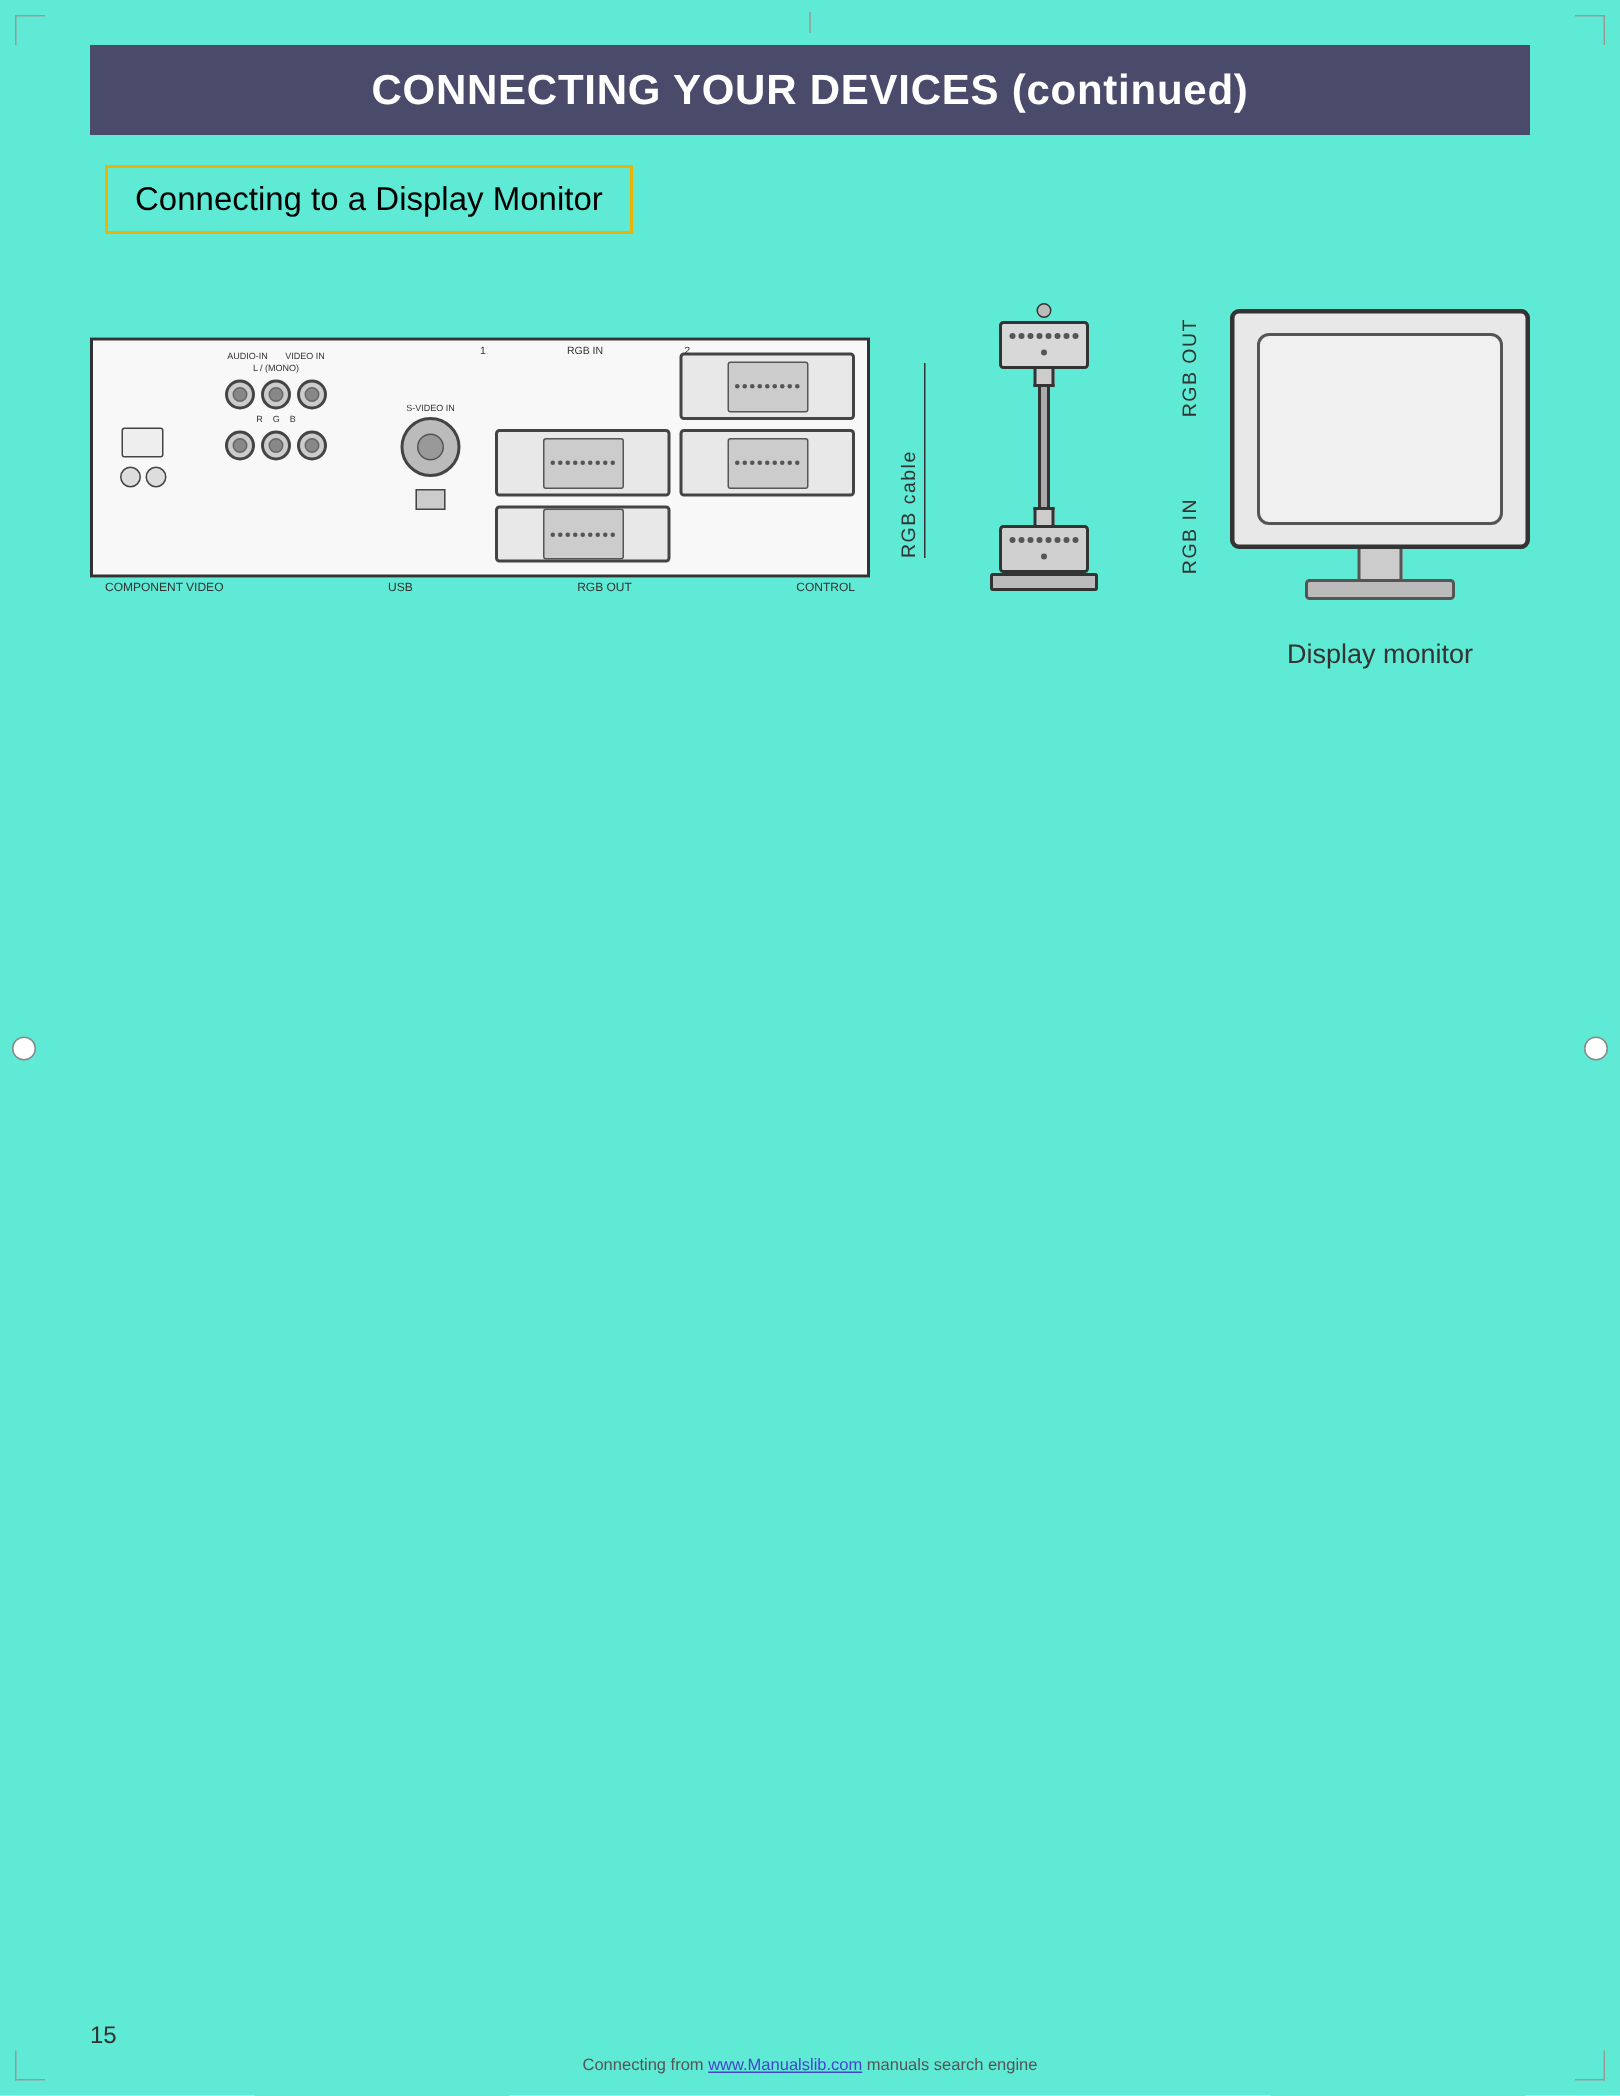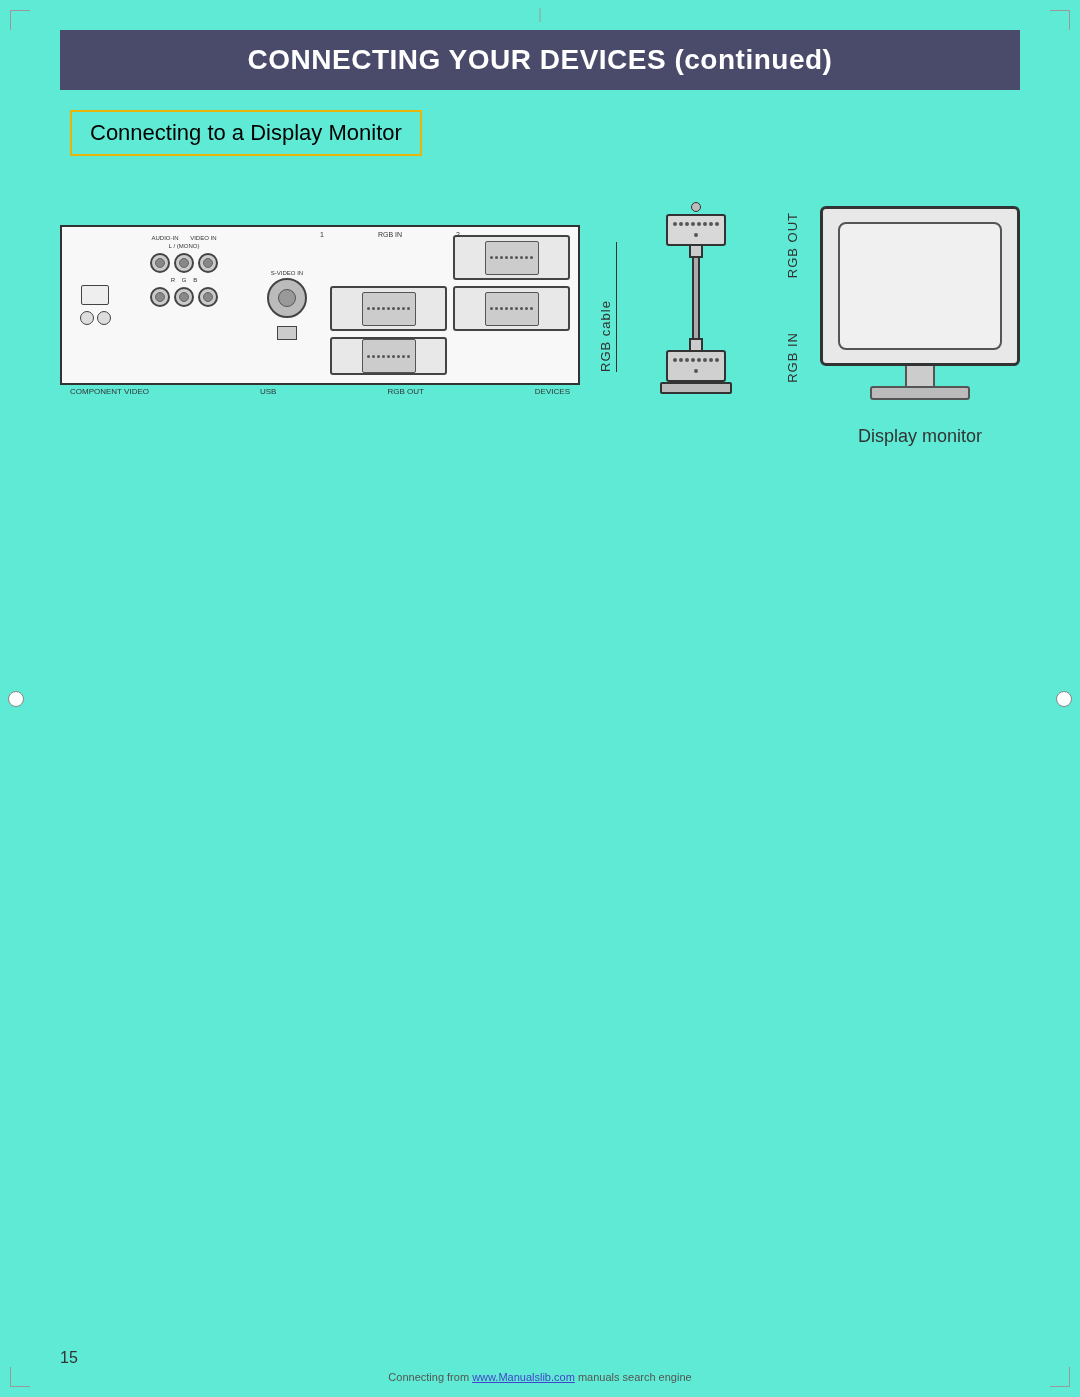--- a/index.html
+++ b/index.html
@@ -615,21 +615,21 @@
             </div>
           </div>
         </div>
 
       </div>
 
       <div class="panel-bottom-labels">
         <span>COMPONENT VIDEO</span>
         <span>USB</span>
         <span>RGB OUT</span>
-        <span>DEVICES</span>
+        <span>CONTROL</span>
       </div>
 
       <div style="position:absolute; top:6px; right:120px; font-size:7px; color:#333; display:flex; gap:54px;">
         <span>1</span>
         <span style="font-size:7px;">RGB IN</span>
         <span>2</span>
       </div>
     </div>
 
     <div class="diagram-wrapper">

